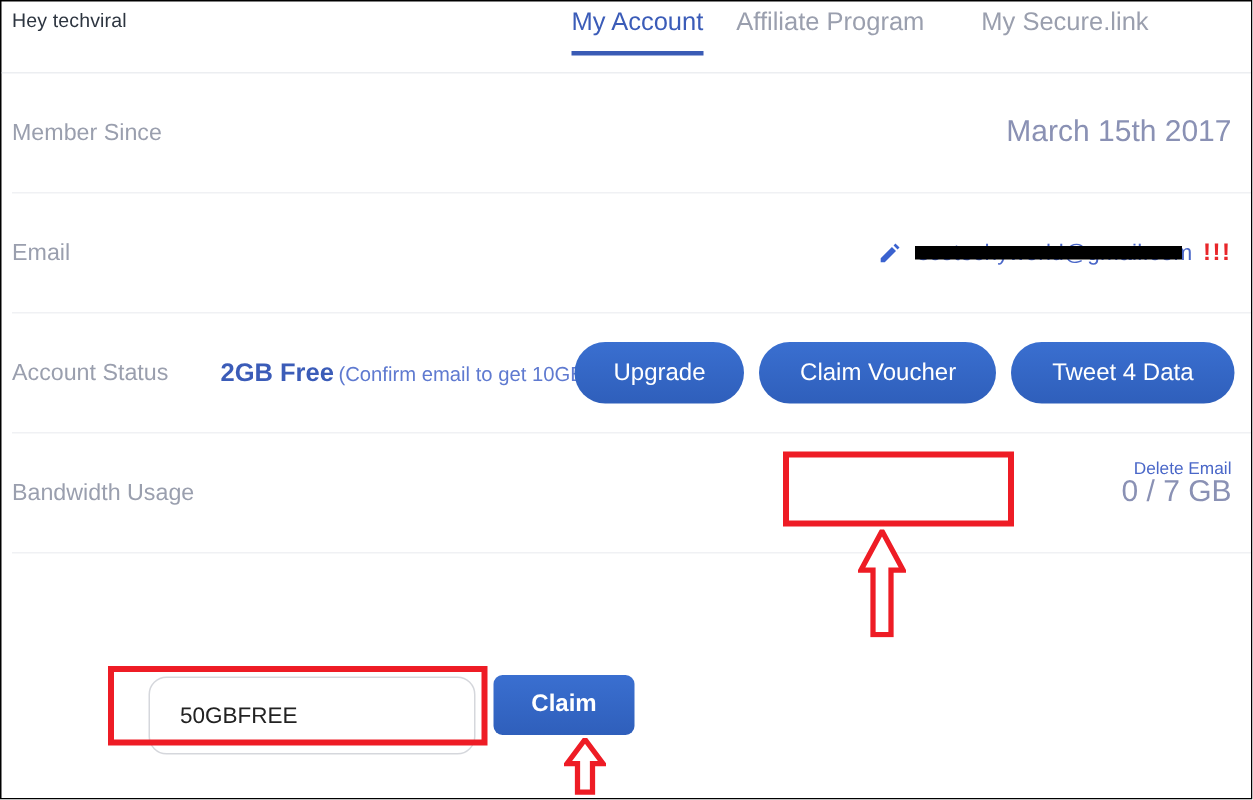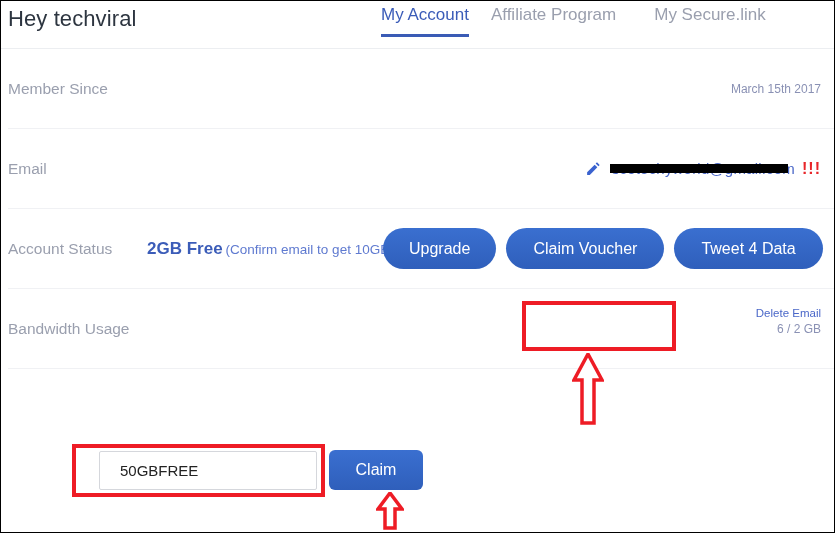--- a/index.html
+++ b/index.html
@@ -25,21 +25,21 @@
     position: relative;
     height: 47px;
     display: flex;
     align-items: flex-start;
     border-bottom: 1px solid #eceef1;
   }
   .brand {
     position: absolute;
     left: 7px;
     top: 5px;
-    font-size: 22px;
+    font-size: 13px;
     color: #2d3540;
     letter-spacing: 0.1px;
     white-space: nowrap;
   }
   .tabs {
     position: absolute;
     left: 380px;
     top: 4px;
     width: 450px;
     display: flex;
@@ -72,21 +72,21 @@
   }
   .row:last-of-type { border-bottom: 1px solid #e8e9ec; }
   .row-label {
     font-size: 15.5px;
     color: #9a9fae;
     white-space: nowrap;
   }
   .row-value {
     position: absolute;
     right: 13px;
-    font-size: 12px;
+    font-size: 20px;
     color: #8a91b4;
     white-space: nowrap;
   }
 
   
   .email-wrap {
     position: absolute;
     right: 13px;
     top: 50%;
     transform: translateY(-50%);
@@ -201,43 +201,44 @@
     height: 91px;
     background: #ffffff;
     display: flex;
     align-items: center;
   }
   .voucher-input {
     position: absolute;
     left: 98px;
     top: 450px;
     width: 218px;
-    height: 39px;
+    height: 52px;
     border: 1px solid #d5d7dc;
-    border-radius: 2px;
+    border-radius: 12px;
     background: #ffffff;
     font-size: 15px;
     color: #222222;
     padding: 0 0 0 20px;
     box-sizing: border-box;
     font-family: "Liberation Sans", sans-serif;
     outline: none;
   }
   .rect-btn {
     position: absolute;
     top: 449px;
     background: linear-gradient(180deg,#3a6fd0 0%, #2f5fbb 100%);
     color: #ffffff;
     font-size: 16px;
     border: none;
     border-radius: 6px;
     height: 40px;
     cursor: pointer;
     font-family: "Liberation Sans", sans-serif;
     white-space: nowrap;
+    font-weight: bold;
   }
   #claim-btn { left: 328px; width: 94px; }
   #cancel-btn { left: 447px; width: 109px; }
 
   
   .anno-box {
     position: absolute;
     border: 4px solid #ee1c25;
     box-sizing: border-box;
     pointer-events: none;
@@ -293,21 +294,21 @@
     </div>
     <div class="btn-group">
       <button class="pill">Upgrade</button>
       <button class="pill wide">Claim Voucher</button>
       <button class="pill wide">Tweet 4 Data</button>
     </div>
   </div>
 
   <div class="row">
     <div class="row-label">Bandwidth Usage</div>
-    <div class="row-value">6 / 2 GB</div>
+    <div class="row-value">0 / 7 GB</div>
   </div>
 
   <div class="voucher-bar"></div>
   <input class="voucher-input" type="text" value="50GBFREE" style="">
   <button class="rect-btn" id="claim-btn">Claim</button>
 
   <div class="anno-box" id="anno-voucher-btn"></div>
   <div class="anno-box" id="anno-voucher-input"></div>
 
   <svg class="anno-arrow" id="anno-arrow-long" viewBox="0 0 32 72">

